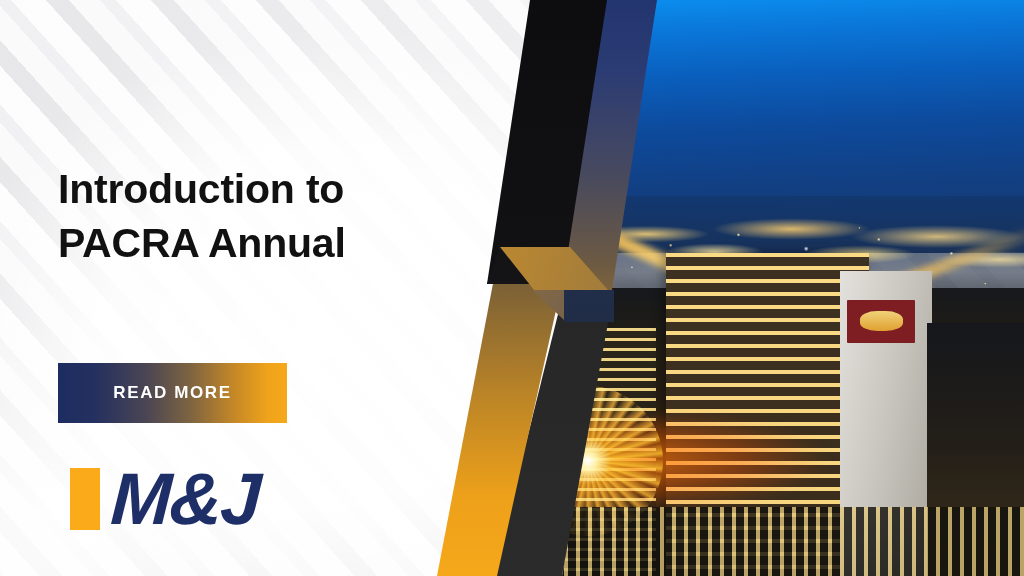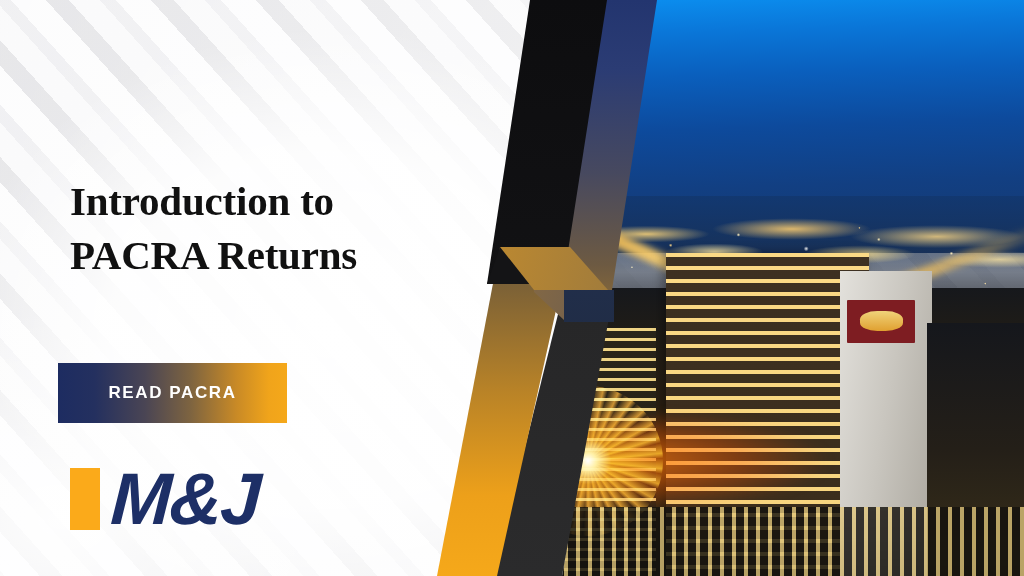--- a/index.html
+++ b/index.html
@@ -315,22 +315,22 @@
     background: #141416;
     clip-path: polygon(487px 284px, 566px 284px, 570px 247px, 500px 247px);
   }
 
   
   .headline {
     position: absolute;
     left: 58px;
     top: 162px;
     width: 380px;
-    margin: 12px;
-    font-family: Liberation Serif, serif;
+    margin: 0;
+    font-family: Liberation Sans, sans-serif;
     font-weight: 700;
     font-size: 41px;
     line-height: 54px;
     color: #111111;
     letter-spacing: -0.2px;
   }
   .headline .ln { display: block; }
 
   .read-more {
     position: absolute;
@@ -414,25 +414,25 @@
   <div class="band band-grad-top"></div>
   <div class="band band-dark-bottom"></div>
   <div class="band band-grad-bottom"></div>
   <div class="band notch-dark"></div>
   <div class="band face-top-a"></div>
   <div class="band face-top-b"></div>
   <div class="band face-side"></div>
 
   <h1 class="headline">
     <span class="ln">Introduction to</span>
-    <span class="ln">PACRA Returns</span>
+    <span class="ln">PACRA Annual</span>
   </h1>
 
   <button class="read-more">
-    <span>READ PACRA</span>
+    <span>READ MORE</span>
   </button>
 
   <div class="logo">
     <div class="logo-bar"></div>
     <div class="logo-text">M&amp;J</div>
   </div>
 
 </div>
 
 </body></html>

